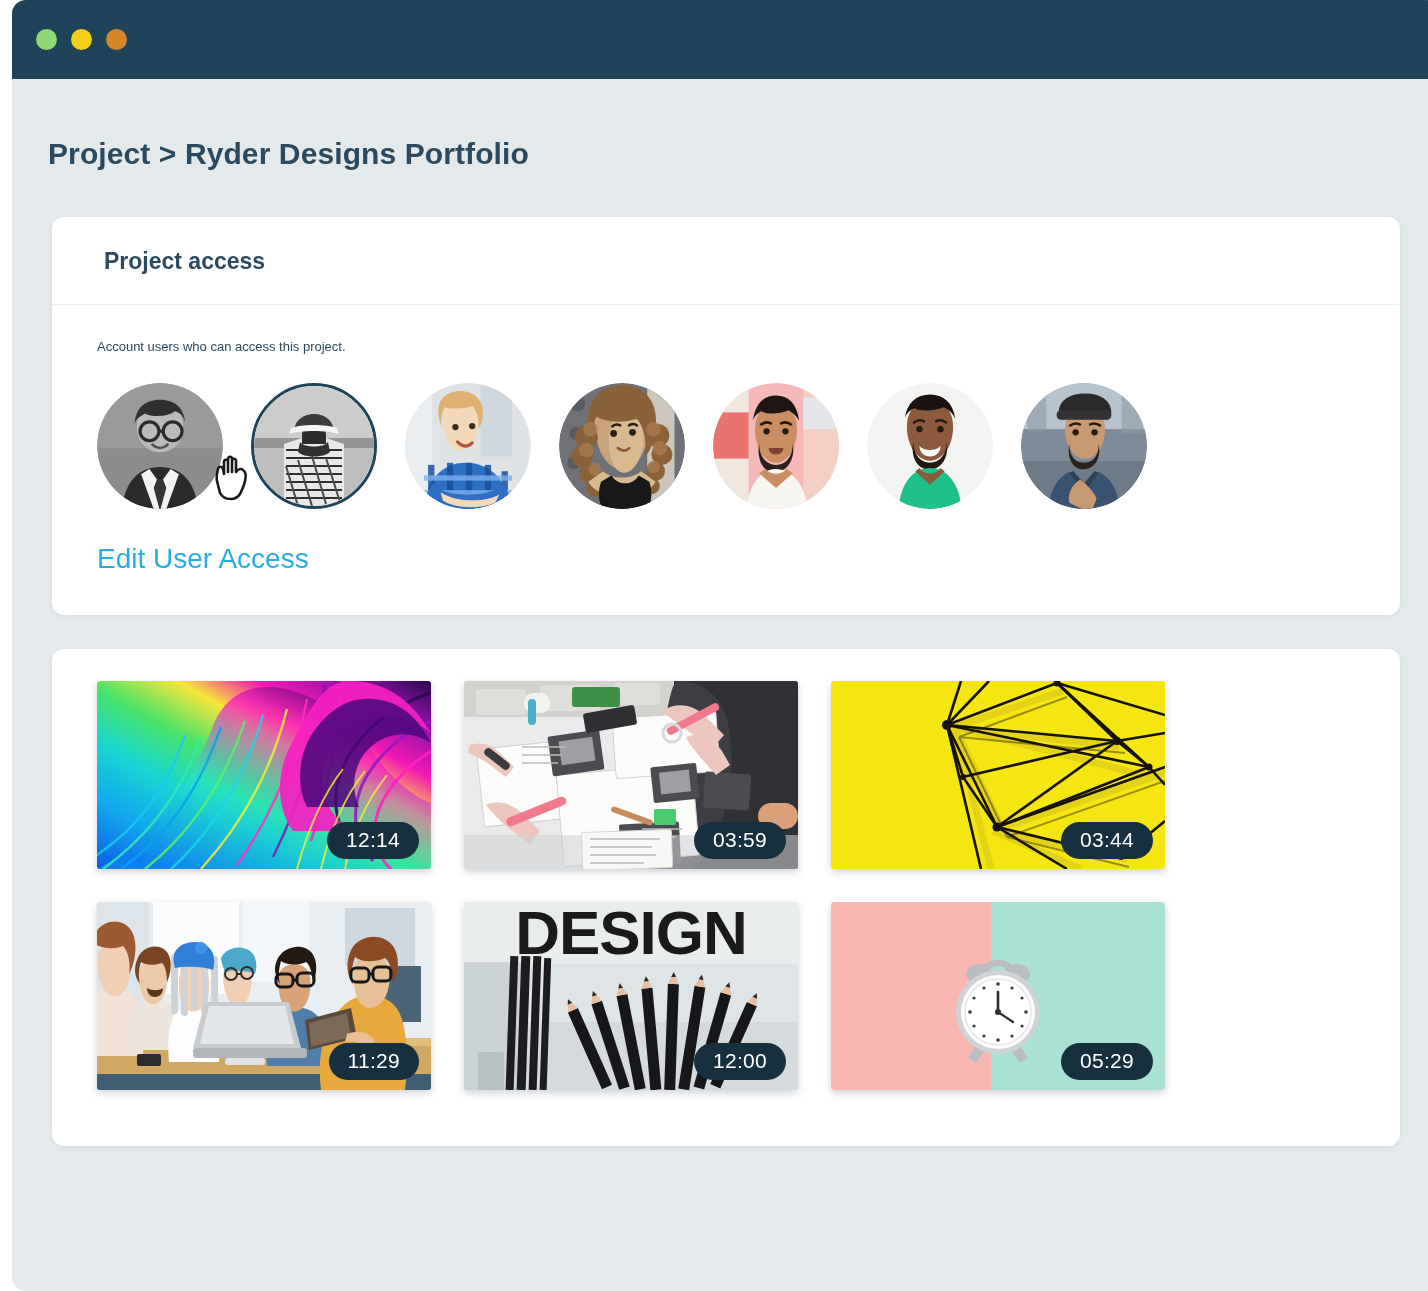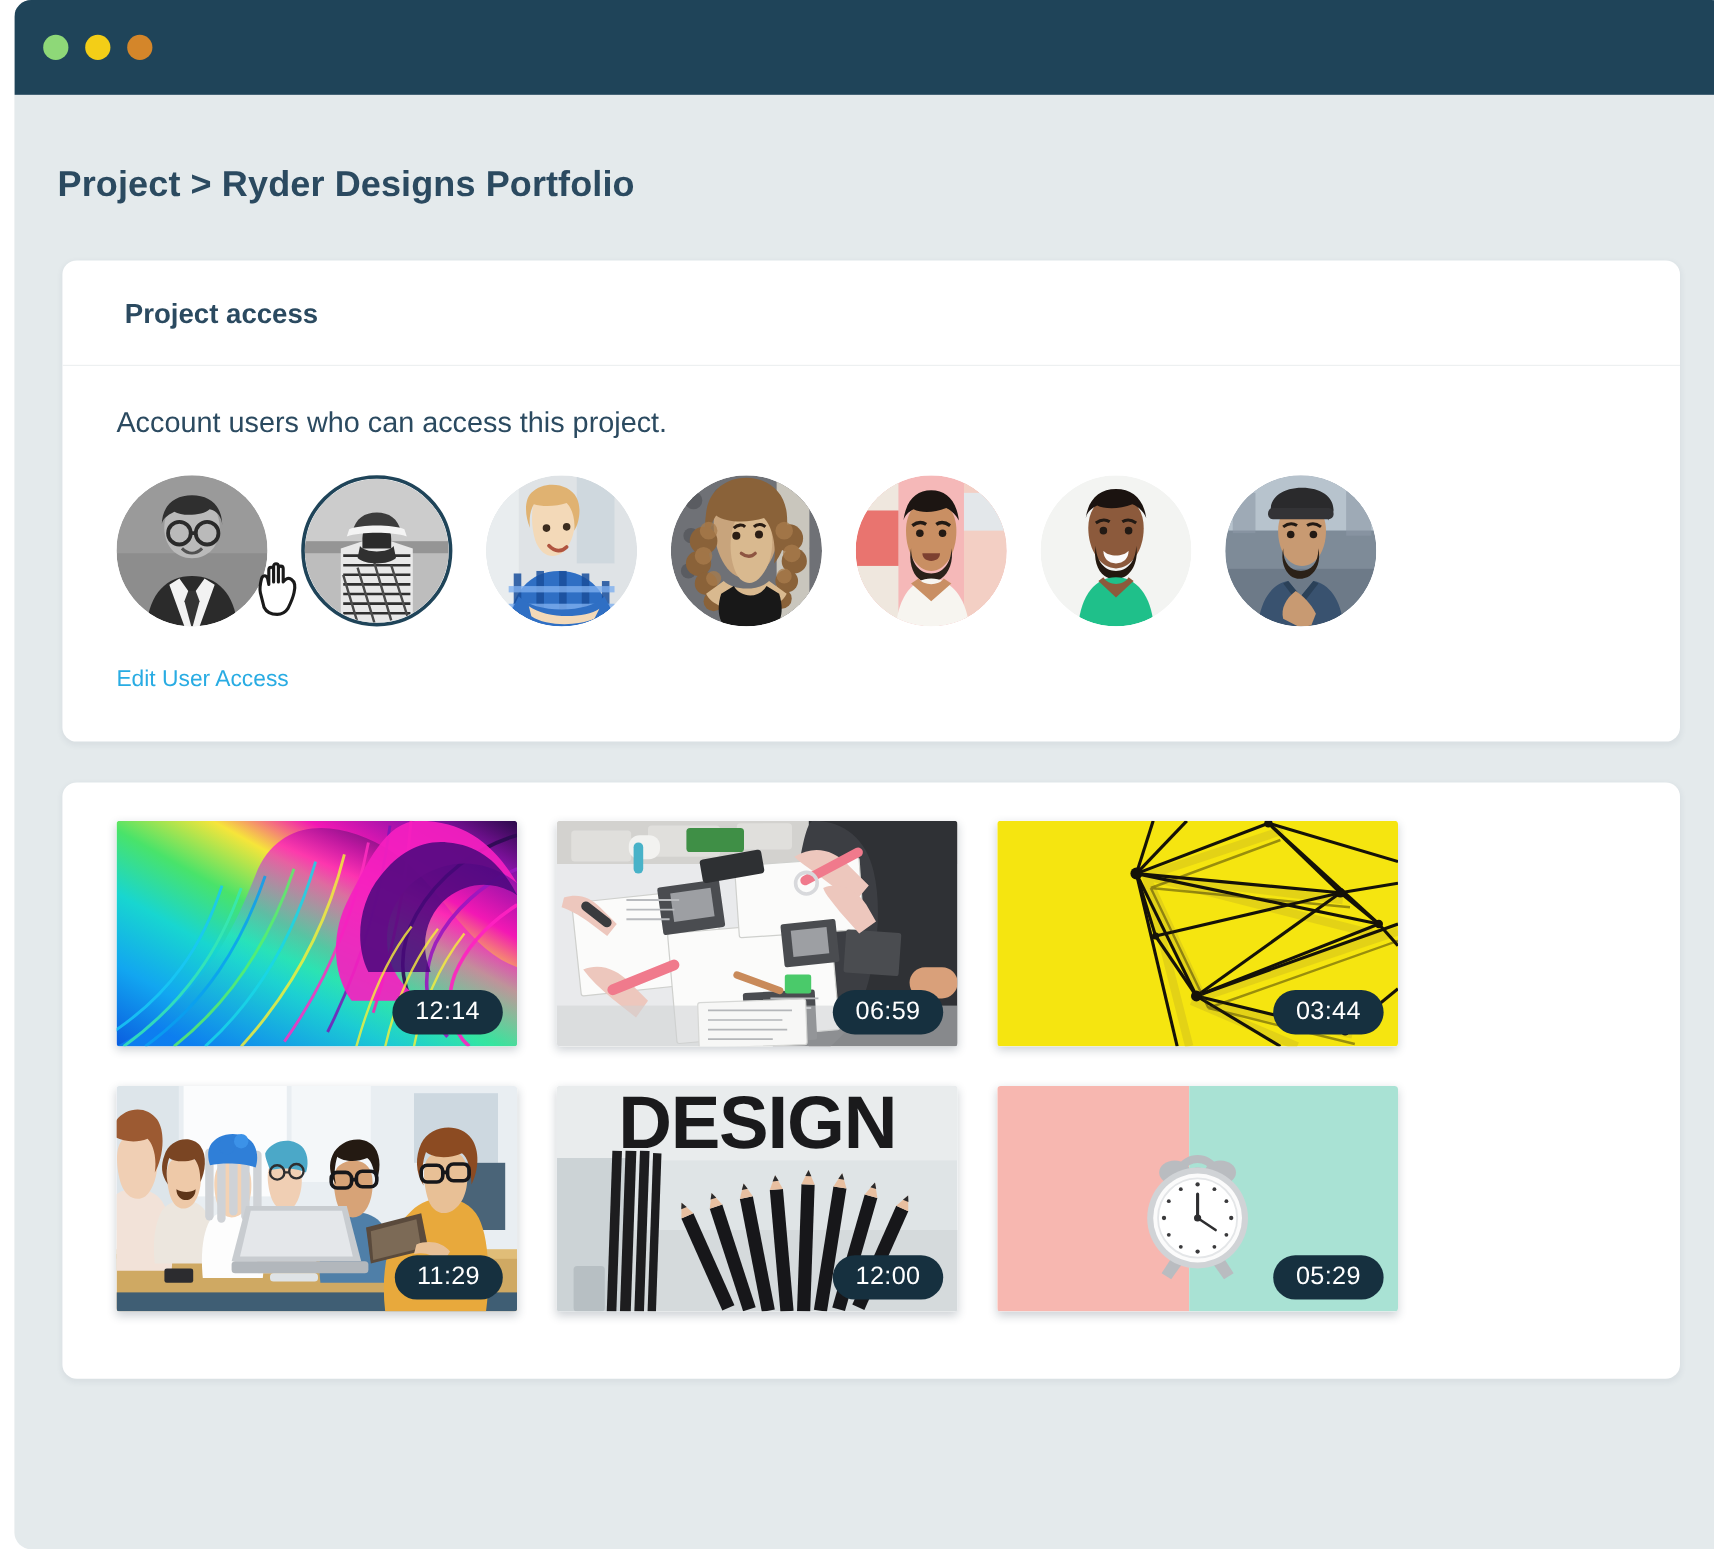--- a/index.html
+++ b/index.html
@@ -66,21 +66,21 @@
   }
   .card-title {
     font-size: 23px;
     font-weight: bold;
     color: #2b4a60;
   }
 
   .card-body { padding: 34px 52px 40px 45px; }
 
   .access-desc {
-    font-size: 24px;
+    font-size: 13px;
     color: #2b4a60;
     margin-bottom: 29px;
   }
 
   
   .avatar-row {
     display: flex;
     align-items: center;
     gap: 28px;
     margin-bottom: 34px;
@@ -104,21 +104,21 @@
     position: absolute;
     left: -40px;
     bottom: 6px;
     width: 46px;
     height: 50px;
     z-index: 5;
     pointer-events: none;
   }
 
   .edit-link {
-    font-size: 19px;
+    font-size: 28px;
     color: #29ace3;
     text-decoration: none;
     cursor: pointer;
   }
 
   
   .files-body { padding: 32px 52px 56px 45px; }
   .file-grid {
     display: grid;
     grid-template-columns: repeat(3, 334px);
@@ -534,21 +534,21 @@
                 </g>
                 <g fill="#f7f7f6" stroke="#d6d7d5">
                     <rect x="118" y="150" width="90" height="38" rx="2" transform="rotate(-2 163 169)"></rect>
                   </g>
                 <g stroke="#b4b6b9" stroke-width="1.4">
                     <path d="M126 158h70M126 166h62M126 174h66M126 182h54"></path>
                   </g>
                 <circle cx="208" cy="52" r="9" fill="none" stroke="#d8d9dc" stroke-width="3"></circle>
               </svg>
             </div>
-            <div class="duration-badge">06:59</div>
+            <div class="duration-badge">03:59</div>
           </div>
 
           <div class="file-card">
             <div class="file-thumb">
               <svg viewBox="0 0 334 188" preserveAspectRatio="none">
                 <rect width="334" height="188" fill="#f5e510"></rect>
                 <g stroke="#e0cf18" stroke-width="7" opacity="0.85" fill="none">
                   <path d="M124 46L238 8M124 46L288 66M124 46L320 96M124 46L172 150M124 46L160 188"></path>
                   <path d="M162 150L334 92M162 150L296 178M162 150L250 188"></path>
                 </g>

